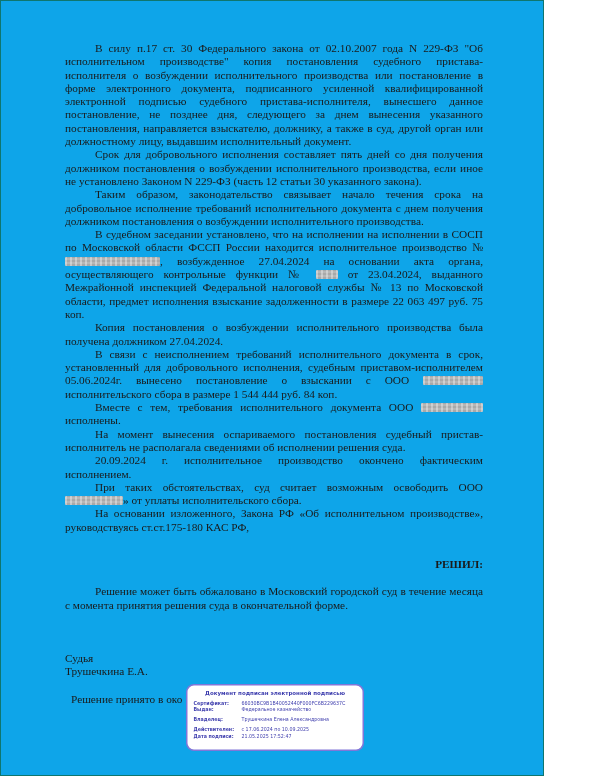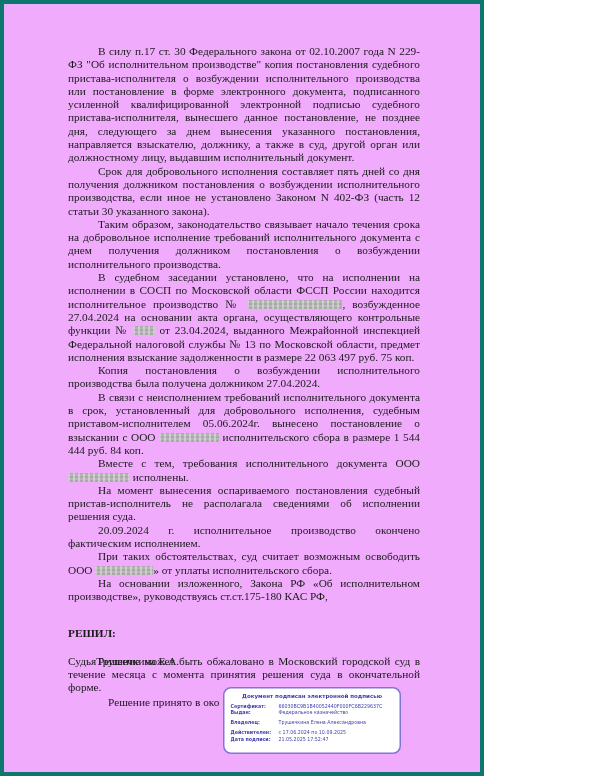--- a/index.html
+++ b/index.html
@@ -1,21 +1,21 @@
 <!DOCTYPE html>
 <html lang="ru"><head>
 <meta charset="utf-8">
 <style>
   html,body{margin:0;padding:0;background:#ffffff;}
   .page{
     position:relative;
-    width:484px;height:776px;
+    width:544px;height:776px;
     box-sizing:border-box;
-    background:#f0abfc;
-    border:4px solid #0f766e;
+    background:#0ea5e9;
+    border:1px solid #0f766e;
     overflow:hidden;
     font-family:"Liberation Serif","DejaVu Serif",serif;
     font-size:11.3px;
     line-height:13.3px;
     color:#1a1a1a;
   }
   .content{
     position:absolute;
     left:64px;right:60px;top:41px;
     text-align:justify;
@@ -26,35 +26,36 @@
     height:9px;
     border-radius:1px;
     background-color:#b7b7b7;
     background-image:
       repeating-linear-gradient(90deg, rgba(255,255,255,.35) 0 2px, rgba(0,0,0,0) 2px 5px),
       repeating-linear-gradient(0deg, rgba(0,0,0,.08) 0 2px, rgba(0,0,0,0) 2px 4px);
     vertical-align:baseline;
     margin-bottom:-1px;
   }
   .resolution-heading{
-    text-align:left;
+    text-align:right;
     font-weight:bold;
     text-indent:0;
     margin:24px 0 14px 0;
   }
   .signature-row{
     position:absolute;
     left:64px;right:60px;top:651px;
     display:flex;
     justify-content:flex-start;
+    flex-direction:column;
   }
   .signature-row .judge-name{margin-right:66px;}
   .footer{
     position:absolute;
-    left:80px;right:60px;top:679px;height:90px;
+    left:46px;right:60px;top:679px;height:90px;
   }
   .footer-note{
     position:absolute;left:24px;top:13px;white-space:nowrap;
   }
   .stamp{
     position:absolute;left:139px;top:4px;
     width:178px;height:67px;
   }
   .stamp-inner{
     width:356px;height:134px;
@@ -81,21 +82,21 @@
   .stamp-row .val{flex:1;}
   .stamp-gap{height:7px;}
 </style>
 </head>
 <body>
 
 <div class="page">
   <div class="content">
     <div id="body-paragraphs">
         <p class="para">В силу п.17 ст. 30 Федерального закона от 02.10.2007 года N 229-ФЗ "Об исполнительном производстве" копия постановления судебного пристава-исполнителя о возбуждении исполнительного производства или постановление в форме электронного документа, подписанного усиленной квалифицированной электронной подписью судебного пристава-исполнителя, вынесшего данное постановление, не позднее дня, следующего за днем вынесения указанного постановления, направляется взыскателю, должнику, а также в суд, другой орган или должностному лицу, выдавшим исполнительный документ.</p>
-        <p class="para">Срок для добровольного исполнения составляет пять дней со дня получения должником постановления о возбуждении исполнительного производства, если иное не установлено Законом N 402-ФЗ (часть 12 статьи 30 указанного закона).</p>
+        <p class="para">Срок для добровольного исполнения составляет пять дней со дня получения должником постановления о возбуждении исполнительного производства, если иное не установлено Законом N 229-ФЗ (часть 12 статьи 30 указанного закона).</p>
         <p class="para">Таким образом, законодательство связывает начало течения срока на добровольное исполнение требований исполнительного документа с днем получения должником постановления о возбуждении исполнительного производства.</p>
         <p class="para">В судебном заседании установлено, что на исполнении на исполнении в СОСП по Московской области ФССП России находится исполнительное производство № <span class="redact" style="width: 95px;"></span>, возбужденное 27.04.2024 на основании акта органа, осуществляющего контрольные функции № <span class="redact" style="width: 22px;"></span> от 23.04.2024, выданного Межрайонной инспекцией Федеральной налоговой службы № 13 по Московской области, предмет исполнения взыскание задолженности в размере 22 063 497 руб. 75 коп.</p>
         <p class="para">Копия постановления о возбуждении исполнительного производства была получена должником 27.04.2024.</p>
         <p class="para">В связи с неисполнением требований исполнительного документа в срок, установленный для добровольного исполнения, судебным приставом-исполнителем 05.06.2024г. вынесено постановление о взыскании с ООО <span class="redact" style="width: 60px;"></span> исполнительского сбора в размере 1 544 444 руб. 84 коп.</p>
         <p class="para">Вместе с тем, требования исполнительного документа ООО <span class="redact" style="width: 62px;"></span> исполнены.</p>
         <p class="para">На момент вынесения оспариваемого постановления судебный пристав-исполнитель не располагала сведениями об исполнении решения суда.</p>
         <p class="para">20.09.2024 г. исполнительное производство окончено фактическим исполнением.</p>
         <p class="para">При таких обстоятельствах, суд считает возможным освободить ООО <span class="redact" style="width: 58px;"></span>» от уплаты исполнительского сбора.</p>
         <p class="para">На основании изложенного, Закона РФ «Об исполнительном производстве», руководствуясь ст.ст.175-180 КАС РФ,</p>
       </div>

